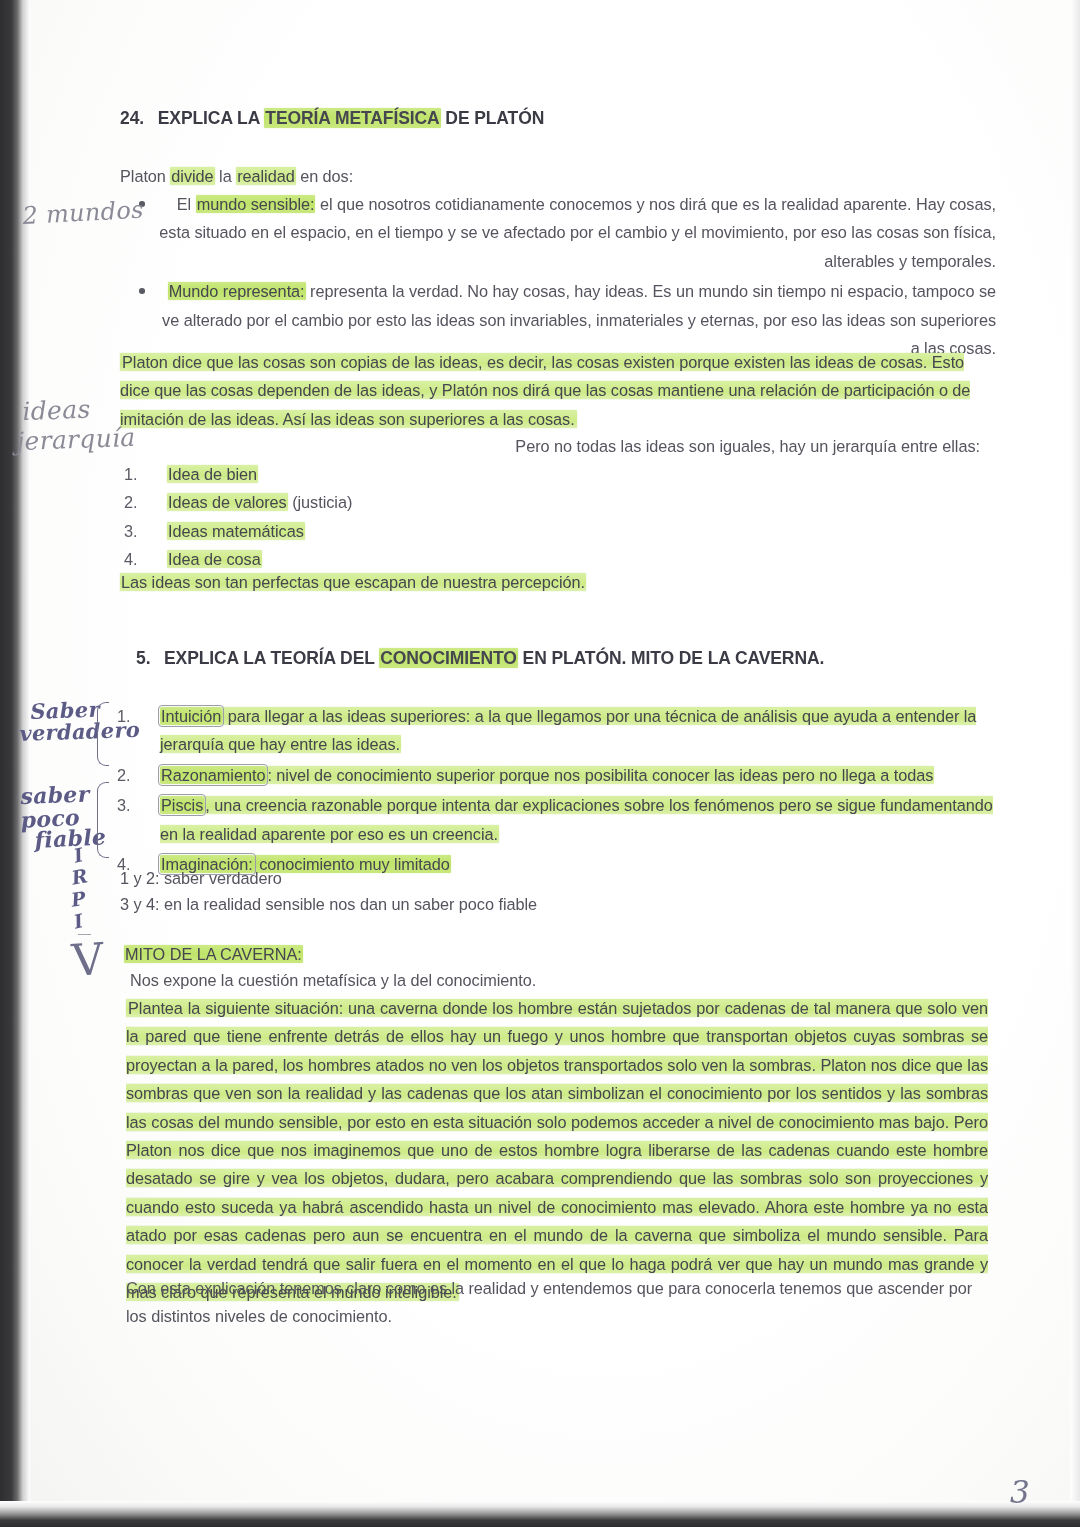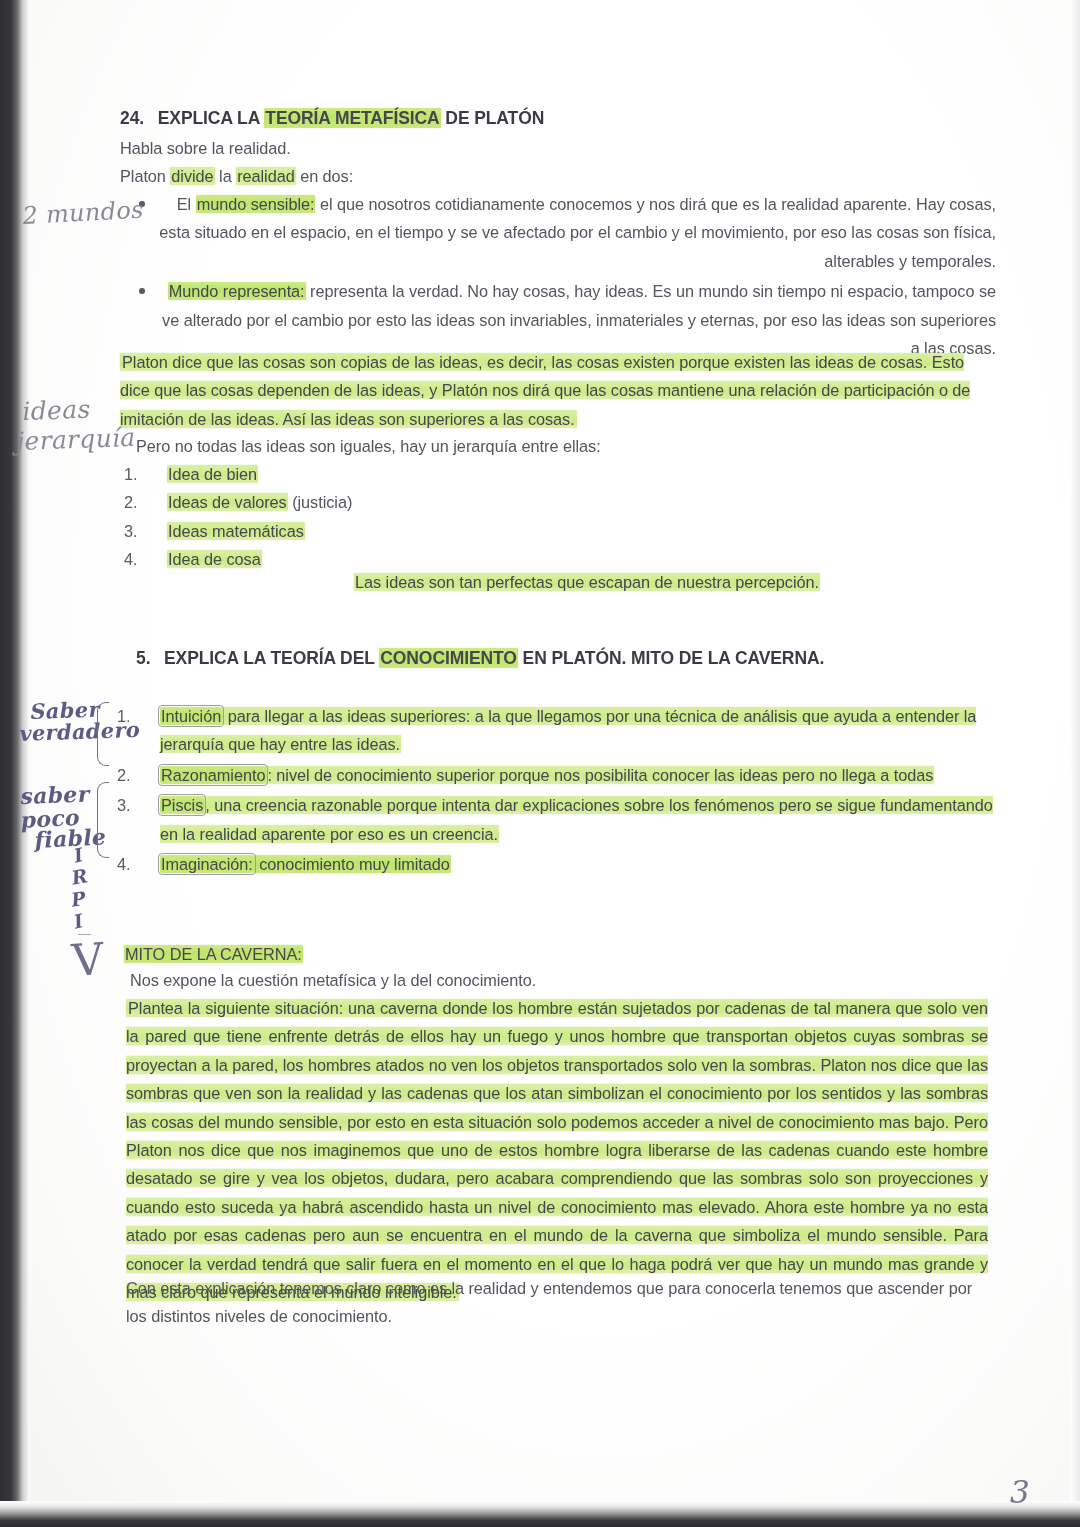--- a/index.html
+++ b/index.html
@@ -124,42 +124,41 @@
   <div id="edge-right"></div>
   <div id="edge-bottom"></div>
 
   <div id="content">
 
     <div class="blk h1" style="left:120px;top:108px;width:800px;">
       <span>24.</span>
       <span style="display:inline-block;width:9px;"></span><span>EXPLICA LA </span><span class="hl">TEORÍA METAFÍSICA</span><span> DE PLATÓN</span>
     </div>
 
-    <div class="blk body" style="left:120px;top:134px;width:860px;">Habla sobre la realidad.</div>
 
     <div class="blk body" style="left:120px;top:162px;width:860px;">
       <span>Platon </span><span class="hl soft">divide</span><span> la </span><span class="hl soft">realidad</span><span> en dos:</span>
     </div>
 
     <div class="blk body" style="left:130px;top:190px;width:866px;text-align:right;">
       <ul class="bul">
         <li>
           <span>El </span><span class="hl">mundo sensible:</span><span> el que nosotros cotidianamente conocemos y nos dirá que es la realidad aparente. Hay cosas, esta situado en el espacio, en el tiempo y se ve afectado por el cambio y el movimiento, por eso las cosas son física, alterables y temporales.</span>
         </li>
         <li style="margin-top:2px;">
           <span class="hl">Mundo representa:</span><span> representa la verdad. No hay cosas, hay ideas. Es un mundo sin tiempo ni espacio, tampoco se ve alterado por el cambio por esto las ideas son invariables, inmateriales y eternas, por eso las ideas son superiores a las cosas.</span>
         </li>
       </ul>
     </div>
 
     <div class="blk body" style="left:120px;top:348px;width:876px;">
       <span class="hl soft" style="padding:0 2px;">Platon dice que las cosas son copias de las ideas, es decir, las cosas existen porque existen las ideas de cosas. Esto dice que las cosas dependen de las ideas, y Platón nos dirá que las cosas mantiene una relación de participación o de imitación de las ideas. Así las ideas son superiores a las cosas.</span>
     </div>
 
-    <div class="blk body" style="left:136px;top:432px;width:876px;">Pero no todas las ideas son iguales, hay un jerarquía entre ellas:</div>
+    <div class="blk body" style="left:104px;top:432px;width:876px;text-align:right;">Pero no todas las ideas son iguales, hay un jerarquía entre ellas:</div>
 
     <div class="blk body" style="left:120px;top:460px;width:600px;">
       <ol class="num">
         <li>
           <span class="n">1.</span>
           <span class="hl soft">Idea de bien</span>
         </li>
         <li>
           <span class="n">2.</span>
           <span class="hl soft">Ideas de valores</span><span> (justicia)</span>
@@ -168,21 +167,21 @@
           <span class="n">3.</span>
           <span class="hl soft">Ideas matemáticas</span>
         </li>
         <li>
           <span class="n">4.</span>
           <span class="hl soft">Idea de cosa</span>
         </li>
       </ol>
     </div>
 
-    <div class="blk body" style="left:120px;top:568px;width:700px;text-align:right;">
+    <div class="blk body" style="left:120px;top:568px;width:700px;">
       <span class="hl soft">Las ideas son tan perfectas que escapan de nuestra percepción.</span>
     </div>
 
     <div class="blk h1" style="left:136px;top:648px;width:840px;">
       <span style="position:absolute;left:0;">5.</span>
       <span style="display:inline-block;width:28px;"></span><span>EXPLICA LA TEORÍA DEL </span><span class="hl">CONOCIMIENTO</span><span> EN PLATÓN. MITO DE LA CAVERNA.</span>
     </div>
 
 
     <div class="blk body" style="left:113px;top:702px;width:880px;">
@@ -199,20 +198,22 @@
           <span class="n">3.</span>
           <span class="hl boxw">Piscis</span><span class="hl soft">, una creencia razonable porque intenta dar explicaciones sobre los fenómenos pero se sigue fundamentando en la realidad aparente por eso es un creencia.</span>
         </li>
         <li style="margin-top:2px;">
           <span class="n">4.</span>
           <span class="hl boxw">Imaginación:</span><span class="hl"> conocimiento muy limitado</span>
         </li>
       </ol>
     </div>
 
+    <div class="blk body" style="left:120px;top:864px;width:700px;">1 y 2: saber verdadero</div>
+    <div class="blk body" style="left:120px;top:890px;width:700px;">3 y 4: en la realidad sensible nos dan un saber poco fiable</div>
 
     <div class="blk body" style="left:124px;top:940px;width:700px;">
       <span class="hl">MITO DE LA CAVERNA:</span>
     </div>
 
     <div class="blk body" style="left:130px;top:966px;width:880px;">Nos expone la cuestión metafísica y la del conocimiento.</div>
 
     <div class="blk body" style="left:126px;top:994px;width:862px;text-align:justify;">
       <span class="hl soft" style="padding:0 2px;">Plantea la siguiente situación: una caverna donde los hombre están sujetados por cadenas de tal manera que solo ven la pared que tiene enfrente detrás de ellos hay un fuego y unos hombre que transportan objetos cuyas sombras se proyectan a la pared, los hombres atados no ven los objetos transportados solo ven la sombras. Platon nos dice que las sombras que ven son la realidad y las cadenas que los atan simbolizan el conocimiento por los sentidos y las sombras las cosas del mundo sensible, por esto en esta situación solo podemos acceder a nivel de conocimiento mas bajo. Pero Platon nos dice que nos imaginemos que uno de estos hombre logra liberarse de las cadenas cuando este hombre desatado se gire y vea los objetos, dudara, pero acabara comprendiendo que las sombras solo son proyecciones y cuando esto suceda ya habrá ascendido hasta un nivel de conocimiento mas elevado. Ahora este hombre ya no esta atado por esas cadenas pero aun se encuentra en el mundo de la caverna que simboliza el mundo sensible. Para conocer la verdad tendrá que salir fuera en el momento en el que lo haga podrá ver que hay un mundo mas grande y mas claro que representa el mundo inteligible.</span>
     </div>

